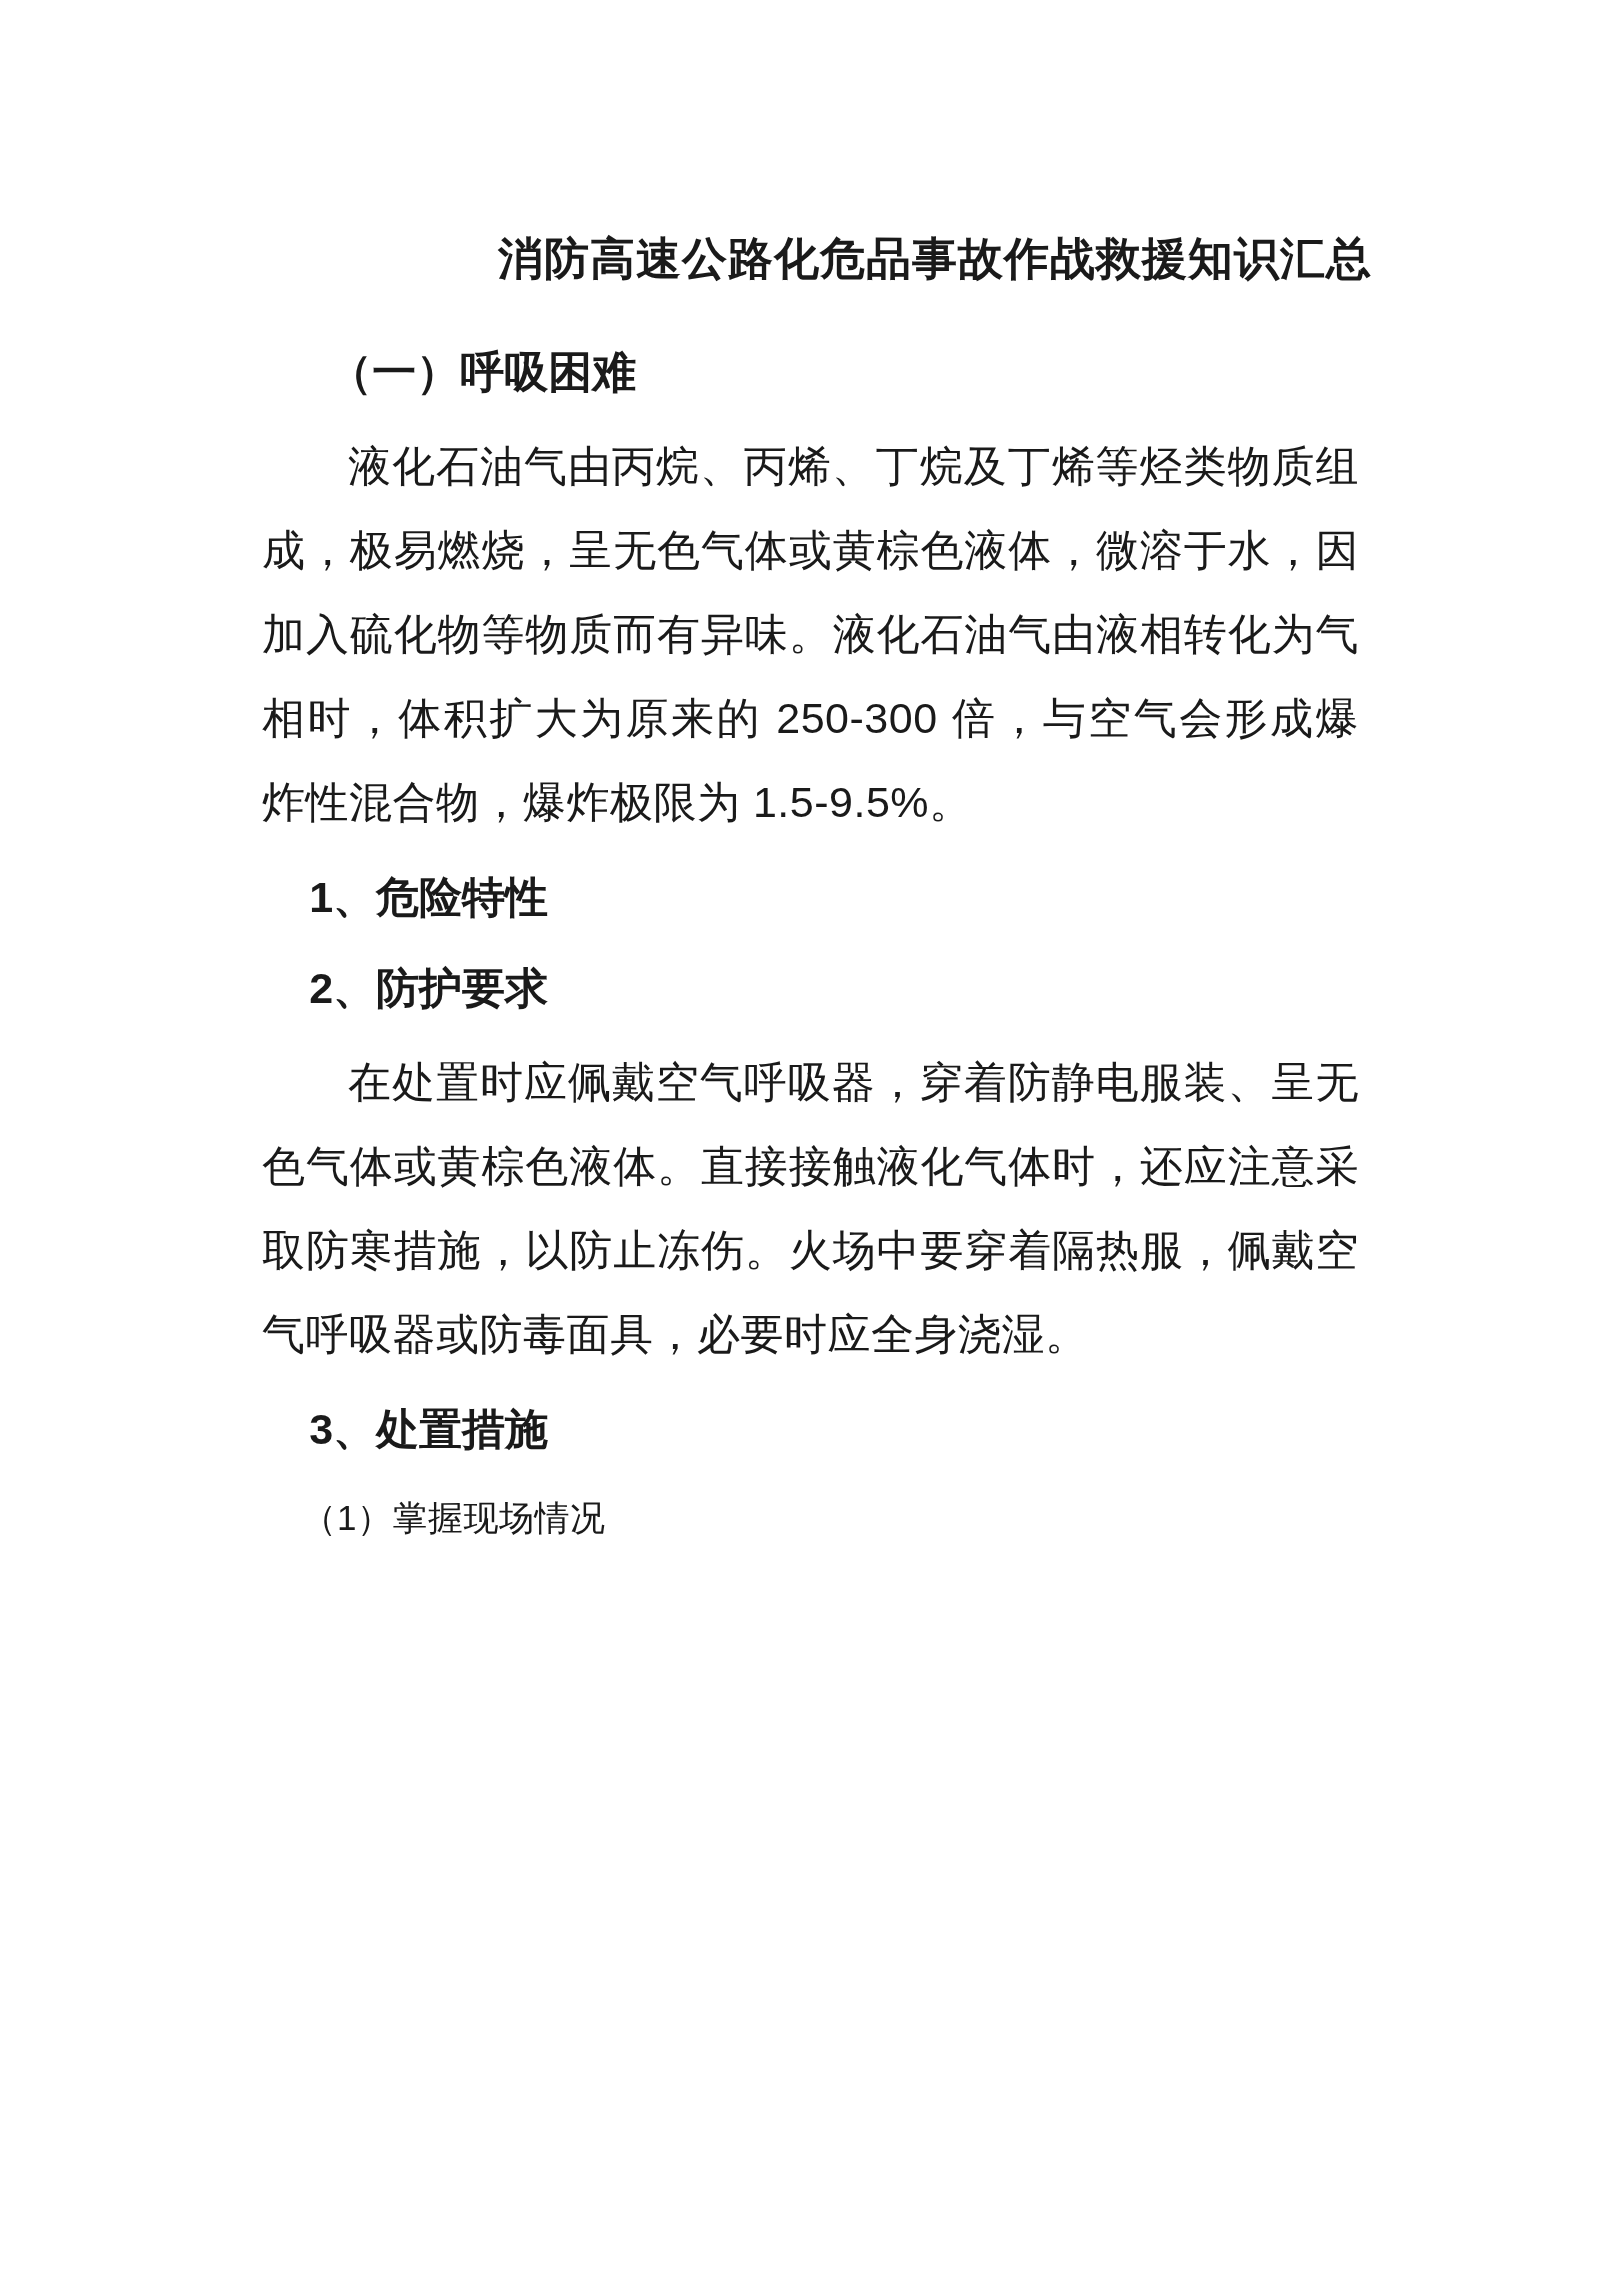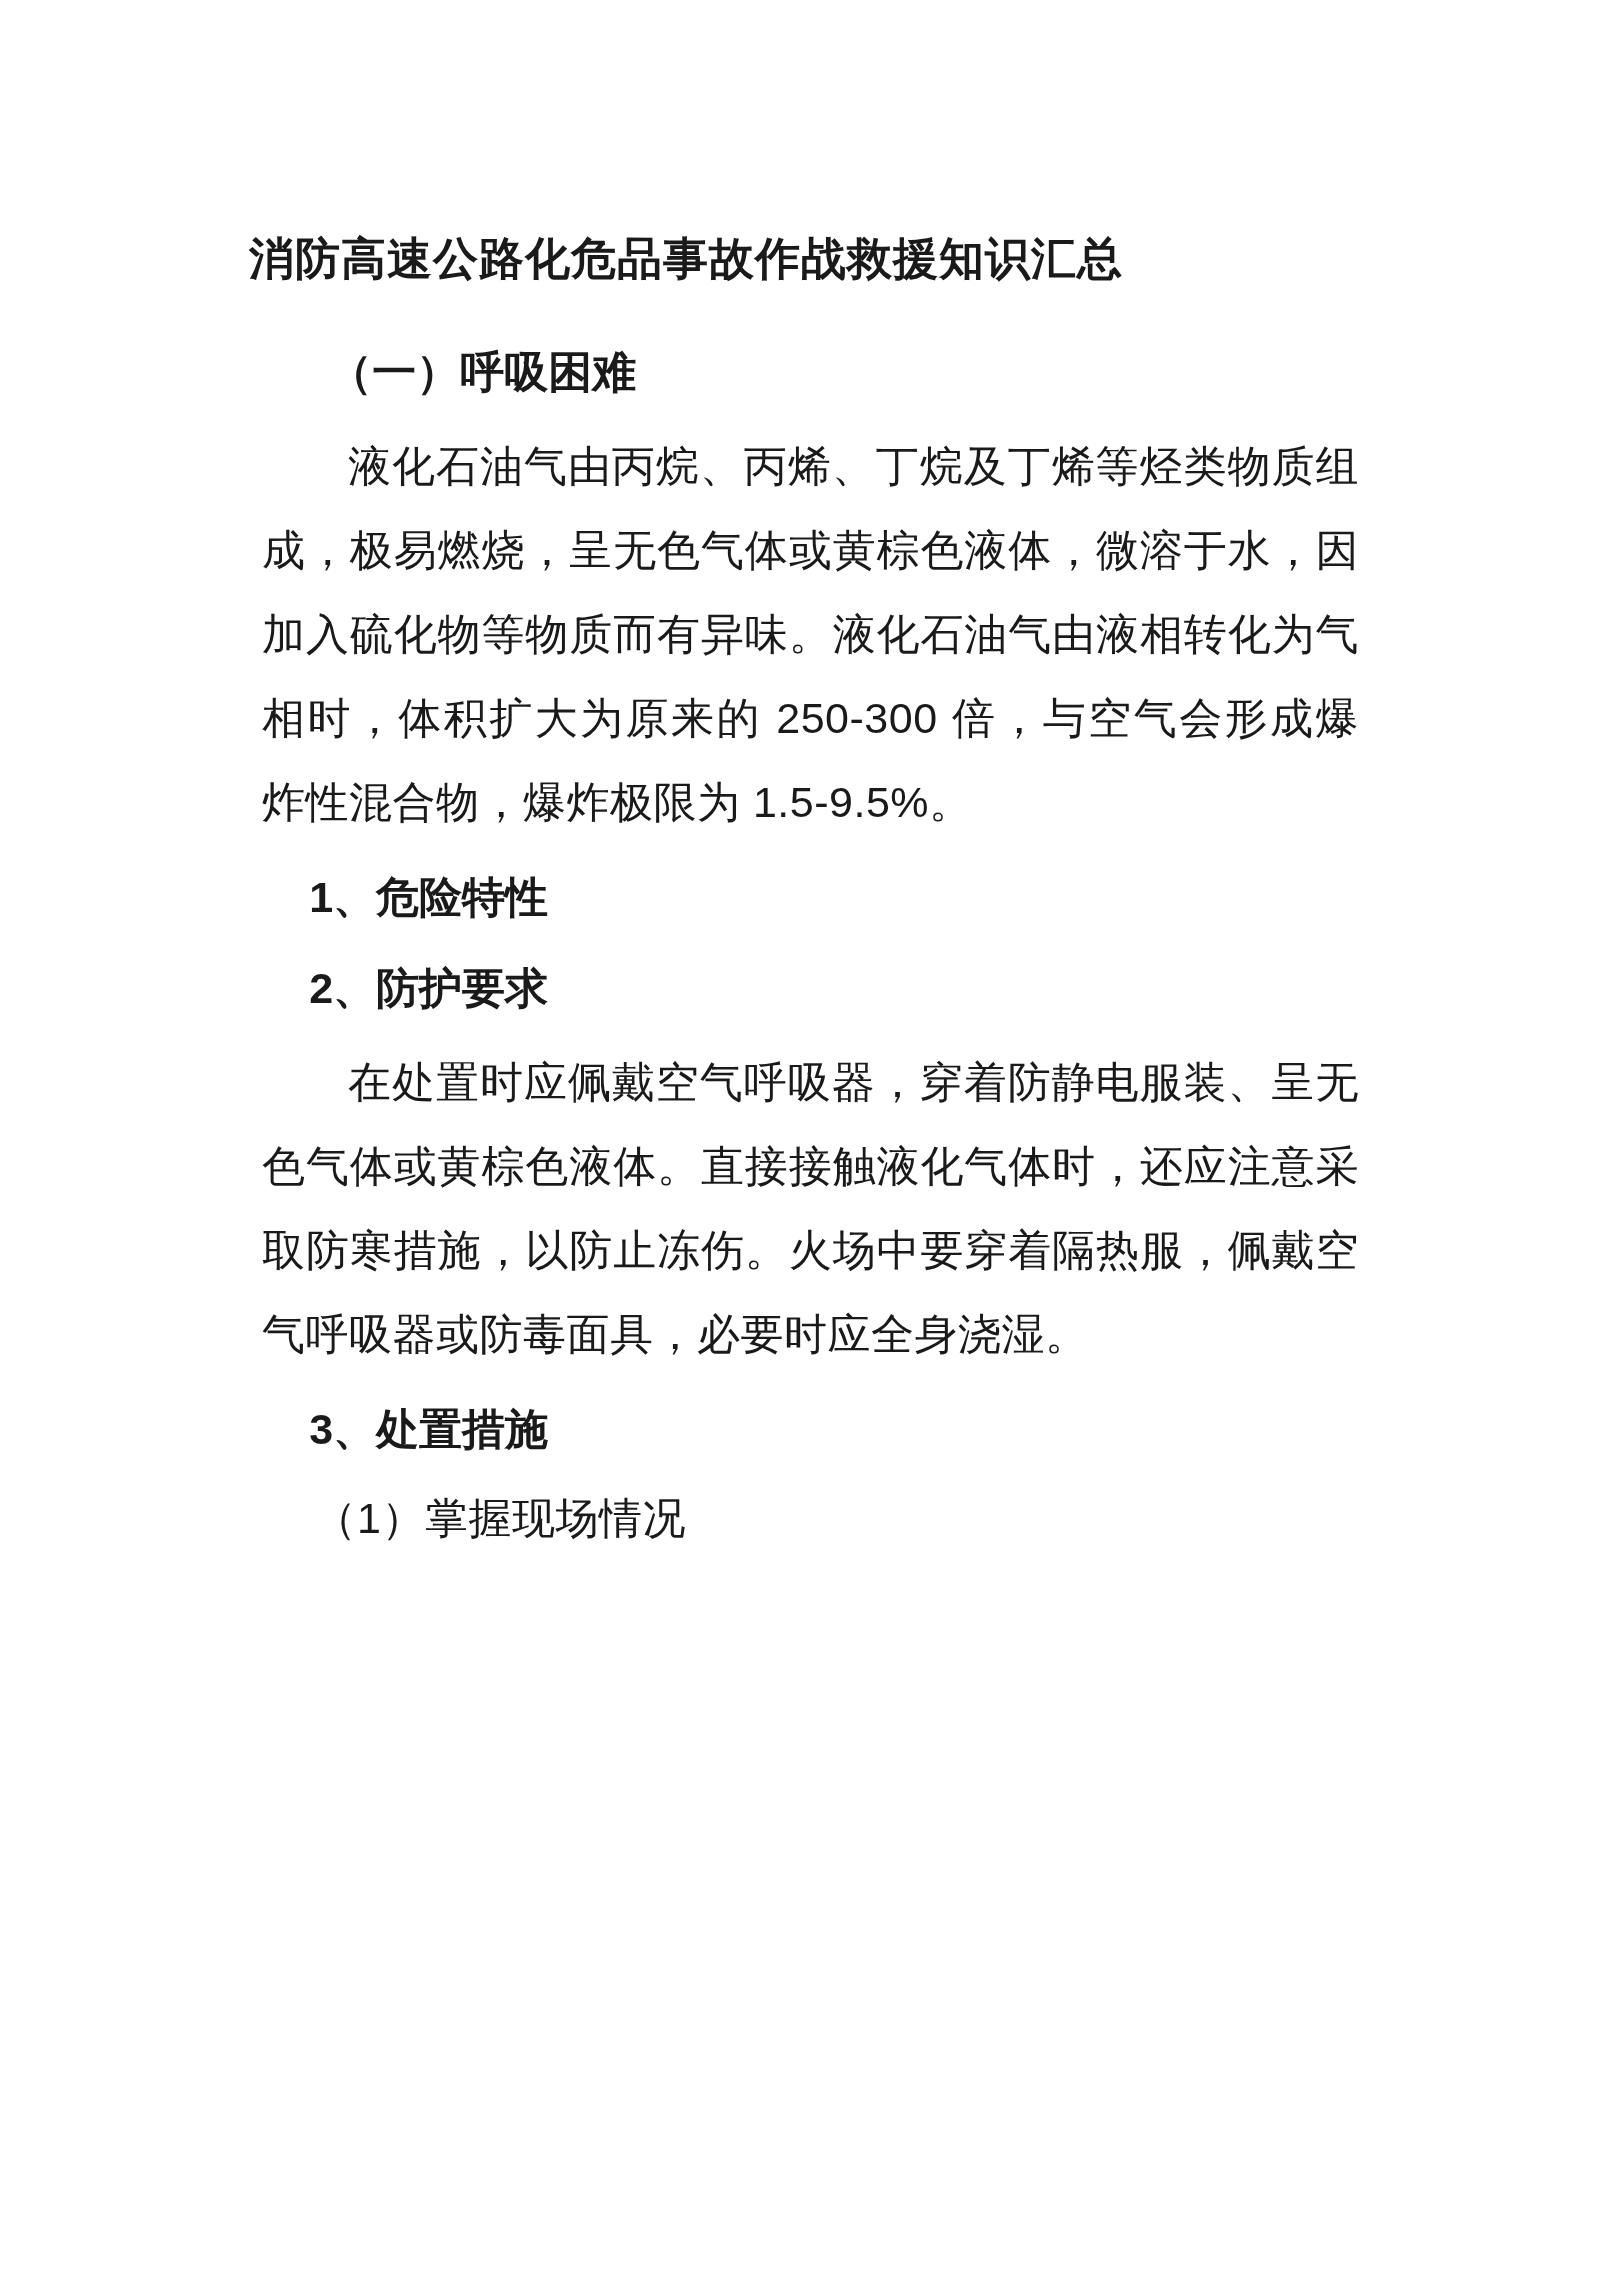--- a/index.html
+++ b/index.html
@@ -19,21 +19,21 @@
     width: 1621px;
     height: 2293px;
     padding: 223px 249px 118px 249px;
     background: #ffffff;
     overflow: hidden;
   }
   .doc-title {
     margin: 0 0 39px 0;
     font-size: 45px;
     font-weight: bold;
-    text-align: left;
+    text-align: right;
     line-height: 71px;
     letter-spacing: 1px;
   }
   .doc-h1 {
     margin: 25.5px 0 9.8px 0;
     font-size: 44px;
     font-weight: bold;
     line-height: 78px;
     text-indent: 1.8em;
   }
@@ -49,21 +49,21 @@
     font-size: 43px;
     line-height: 84px;
     text-align: justify;
     text-justify: inter-ideograph;
     text-indent: 2em;
     word-break: break-all;
     letter-spacing: 0.5px;
   }
   .doc-list-item {
     margin: 7.8px 0 0 0;
-    font-size: 43px;
+    font-size: 35px;
     line-height: 84px;
     text-indent: 1.5em;
     letter-spacing: 0.5px;
   }
 </style>
 </head>
 <body>
 
 <div class="page">
 

